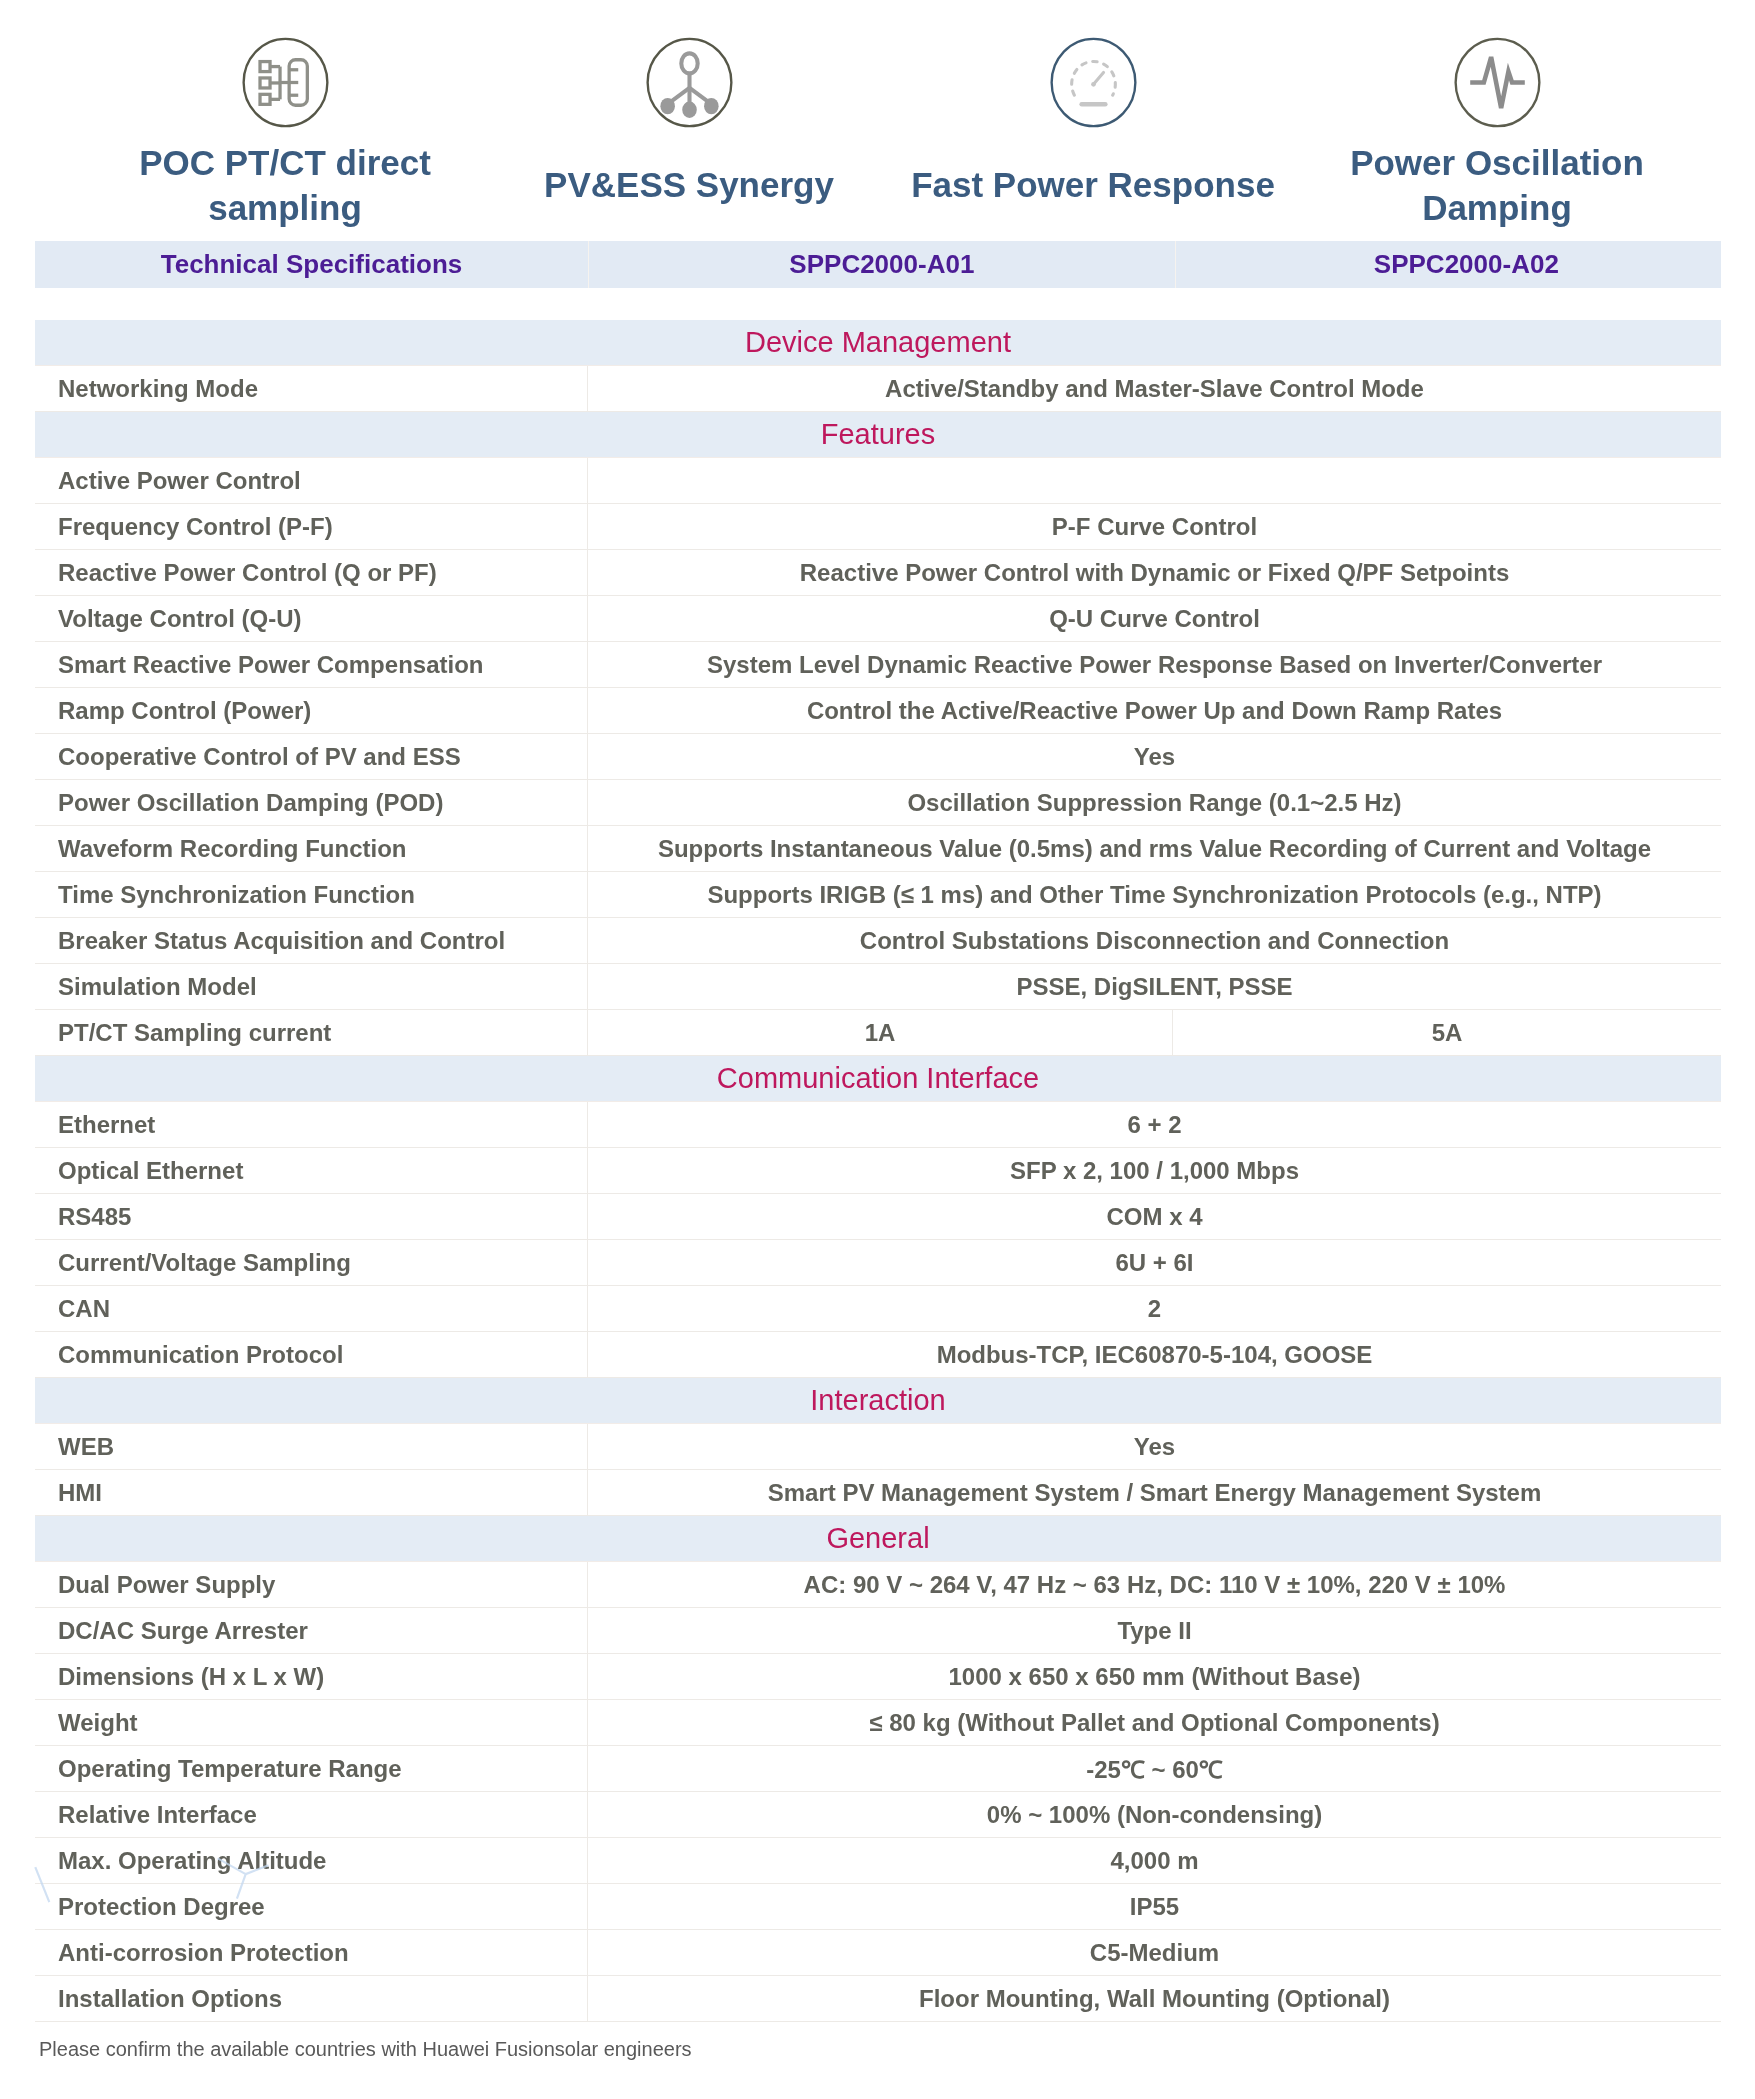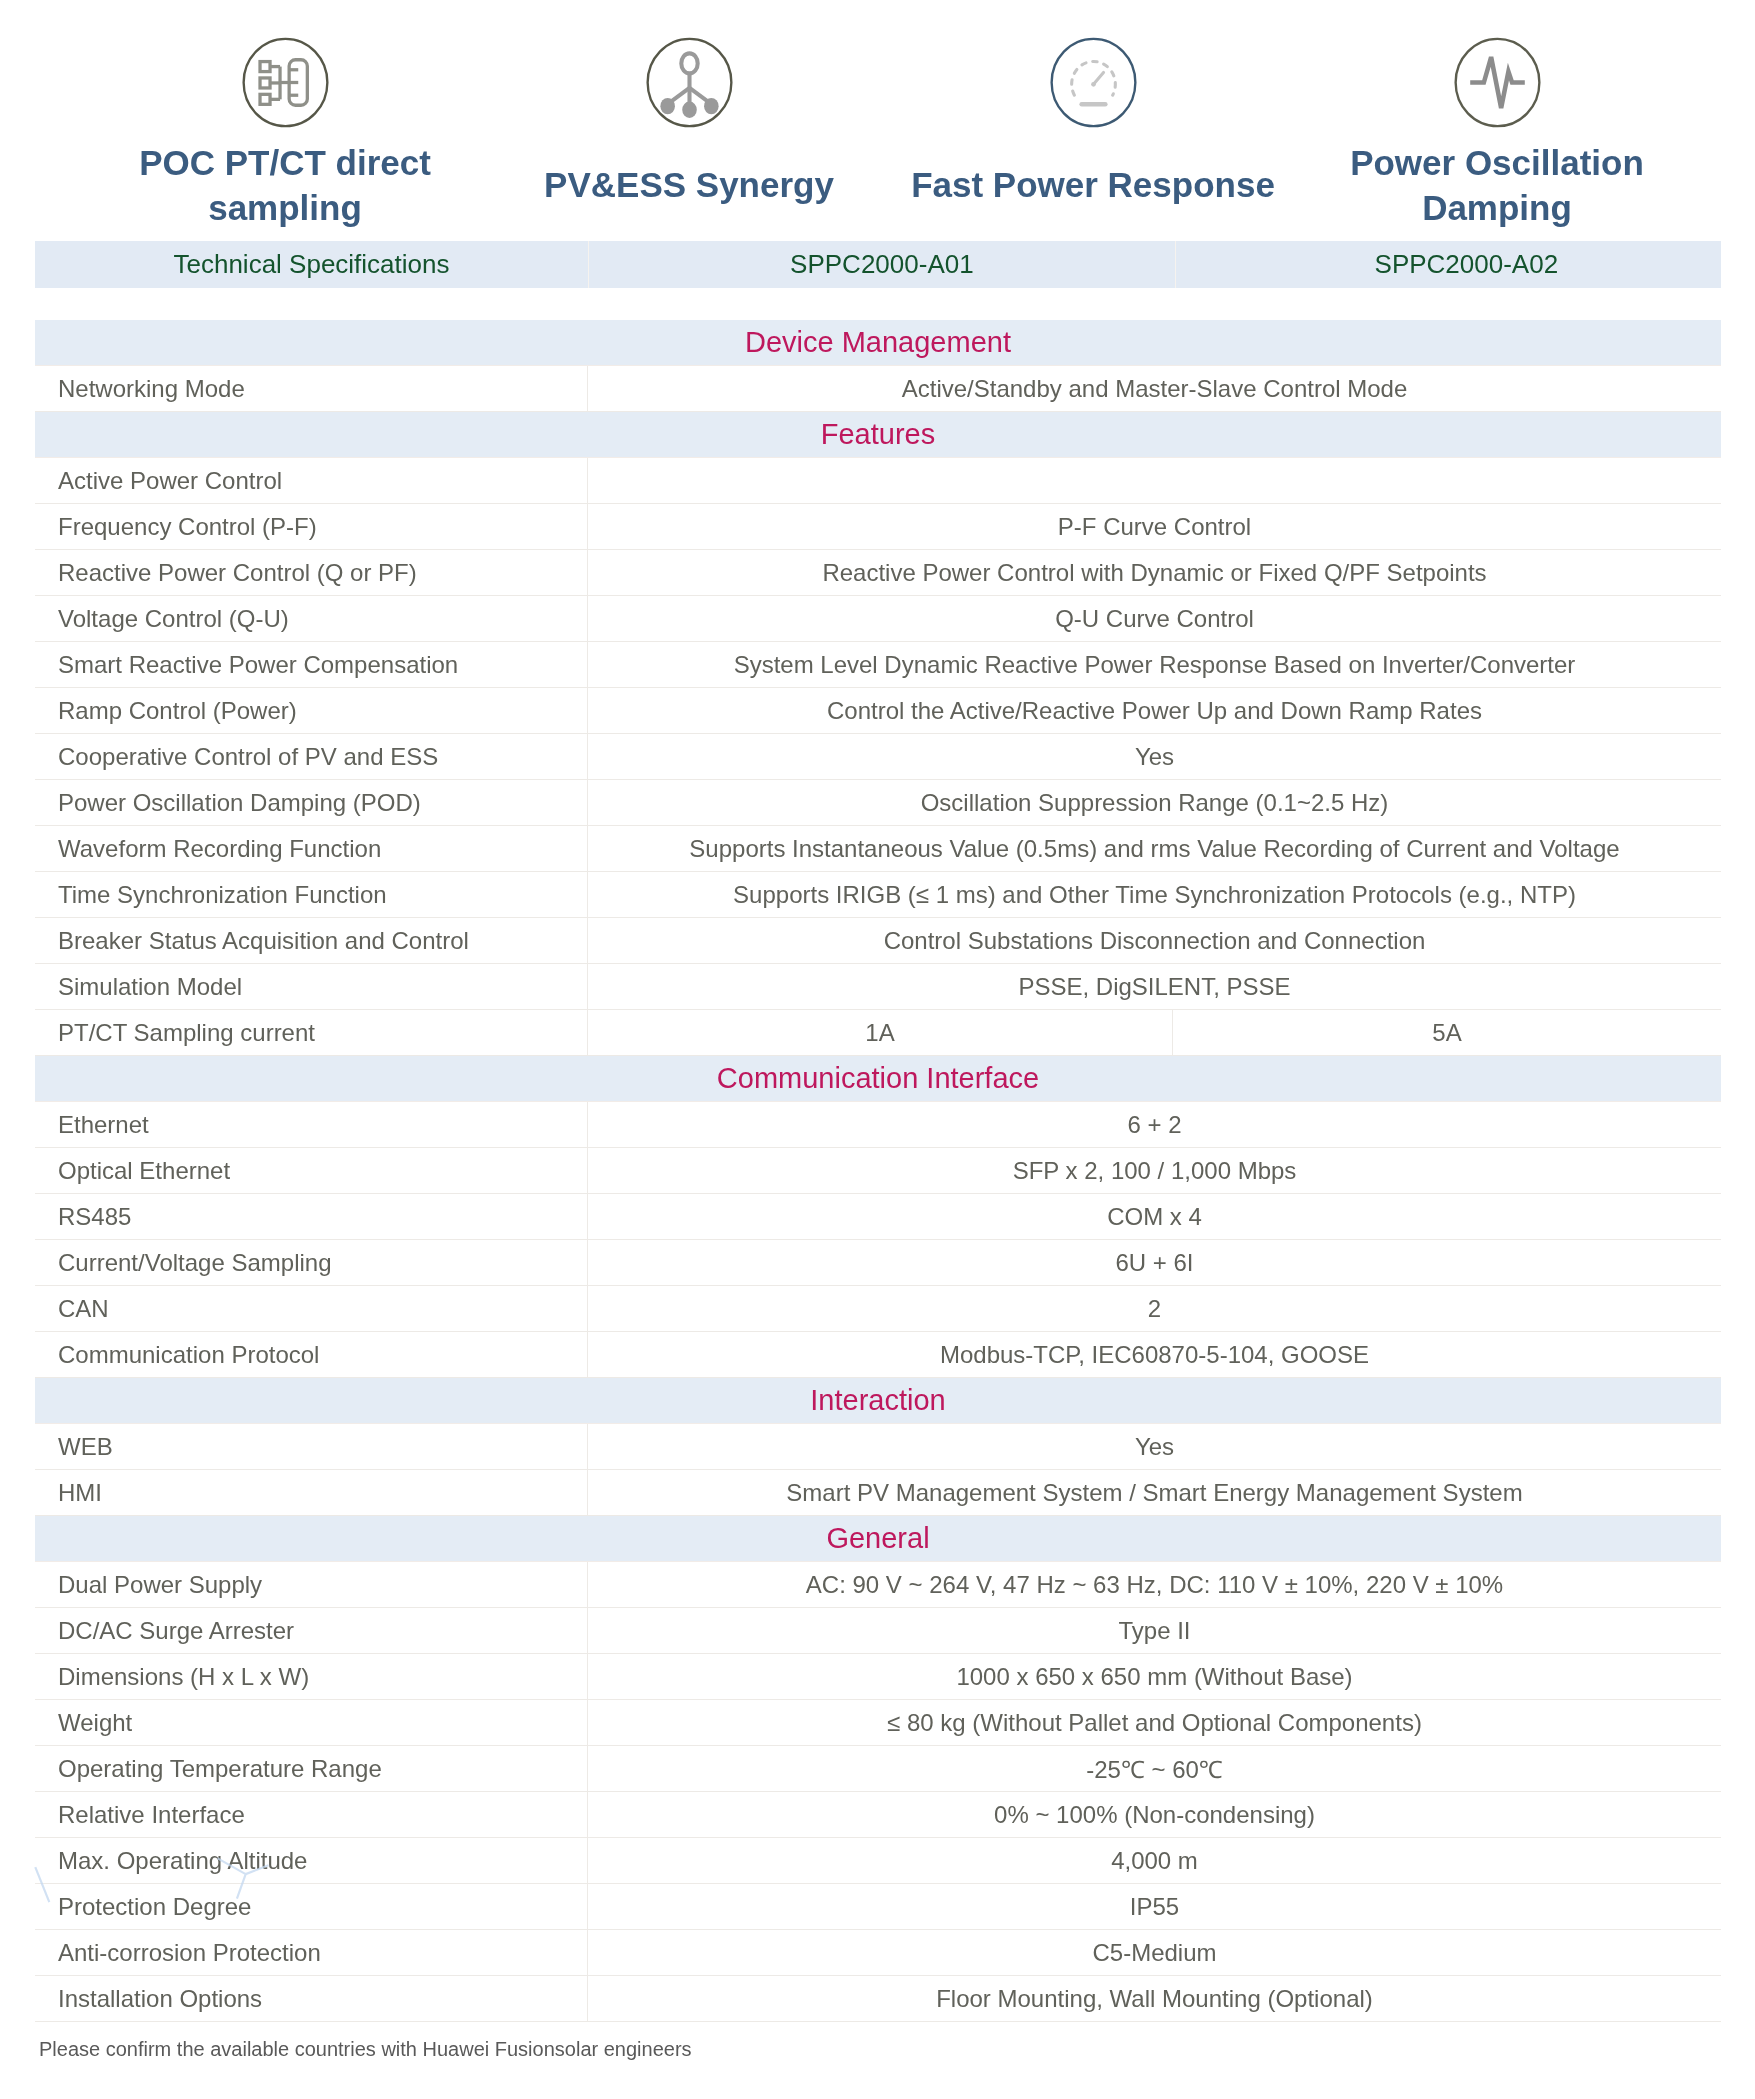--- a/index.html
+++ b/index.html
@@ -14,33 +14,33 @@
   .feature-label {
     margin-top:10.5px; height:90px; display:flex; align-items:center; justify-content:center;
     text-align:center; color:#3b5c80; font-size:35px; font-weight:600; line-height:1.28;
   }
   
   .spec-header {
     display:flex; height:47px; background:#e2eaf4; margin:10.5px 35px 0 35px;
   }
   .hcell {
     display:flex; align-items:center; justify-content:center;
-    font-size:26px; color:#14532d; box-sizing:border-box;
+    font-size:26px; color:#4c1d95; box-sizing:border-box;font-weight:bold;
   }
   .hcell.c1 { width:32.8%; }
   .hcell.c2 { width:34.8%; border-left:1.8px solid #f6f3ef; }
   .hcell.c3 { width:32.4%; border-left:1.8px solid #f6f3ef;padding-left:36px; }
   .table-body { margin:32px 35px 0 35px; }
   .section-title {
     height:46px; box-sizing:border-box; background:#e4ecf5; color:#be185d; font-size:29px;
     display:flex; align-items:center; justify-content:center; border-bottom:1.8px solid #f2ece8;
   }
   .row {
     display:flex; height:46px; box-sizing:border-box; border-bottom:1.8px solid #edeae6;
-    color:#60615a; font-size:24px; background:#ffffff;
+    color:#60615a; font-size:24px; background:#ffffff;font-weight:bold;
   }
   .cell-label {
     width:32.8%; box-sizing:border-box; display:flex; align-items:center;
     padding-left:23px; border-right:1.8px solid #edeae6;
   }
   .cell-value {
     flex:1; display:flex; align-items:center; justify-content:center; text-align:center; padding:0 8.8px;
   }
   .cell-value.sp0 { flex:0 0 34.7%; border-right:1.8px solid #edeae6; box-sizing:border-box; }
   .cell-value.sp1 { flex:1; }

